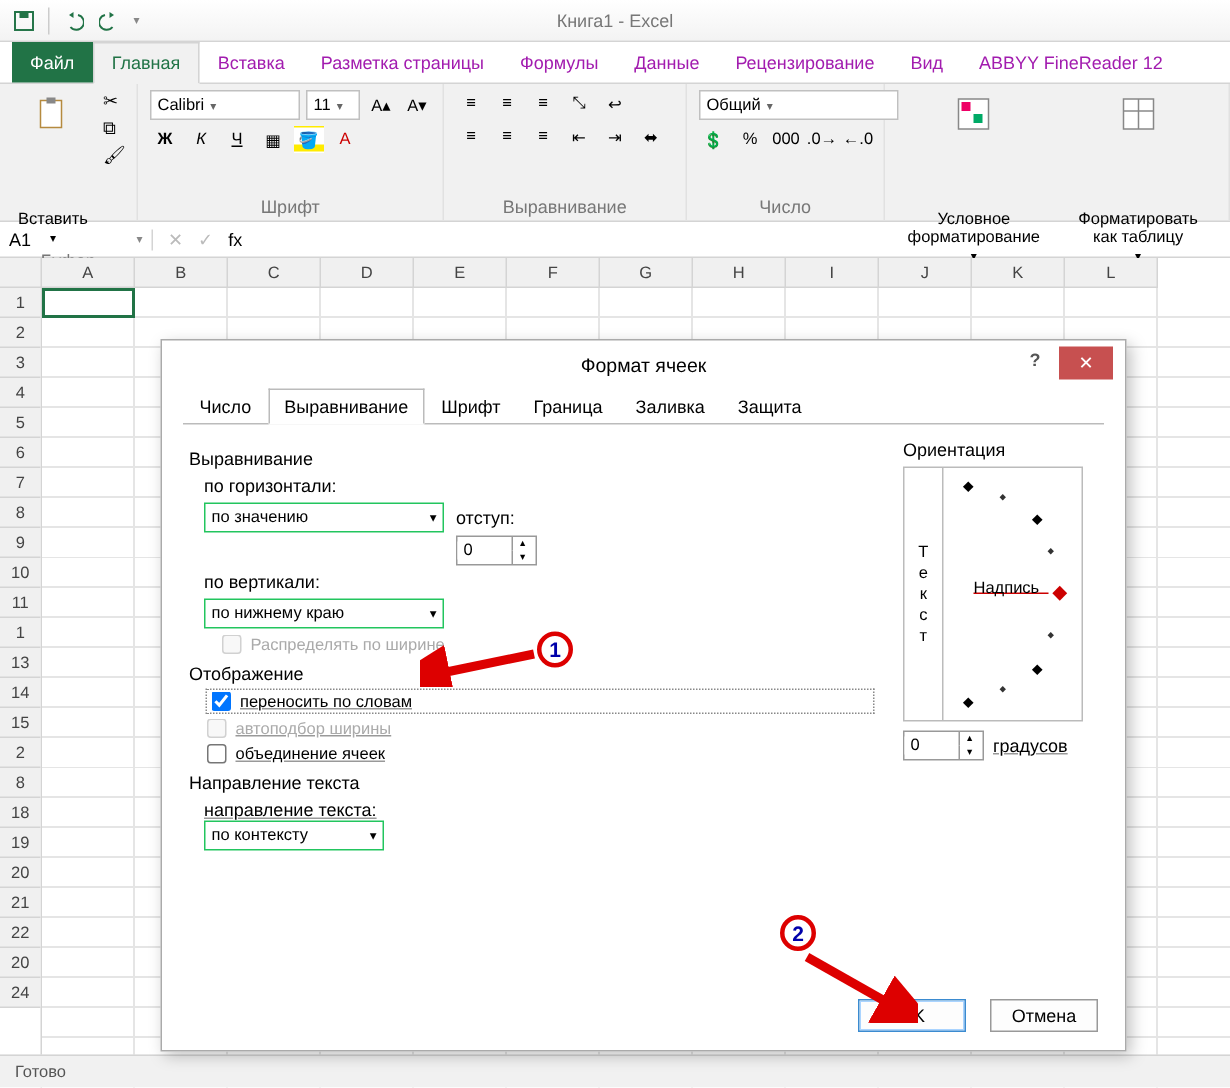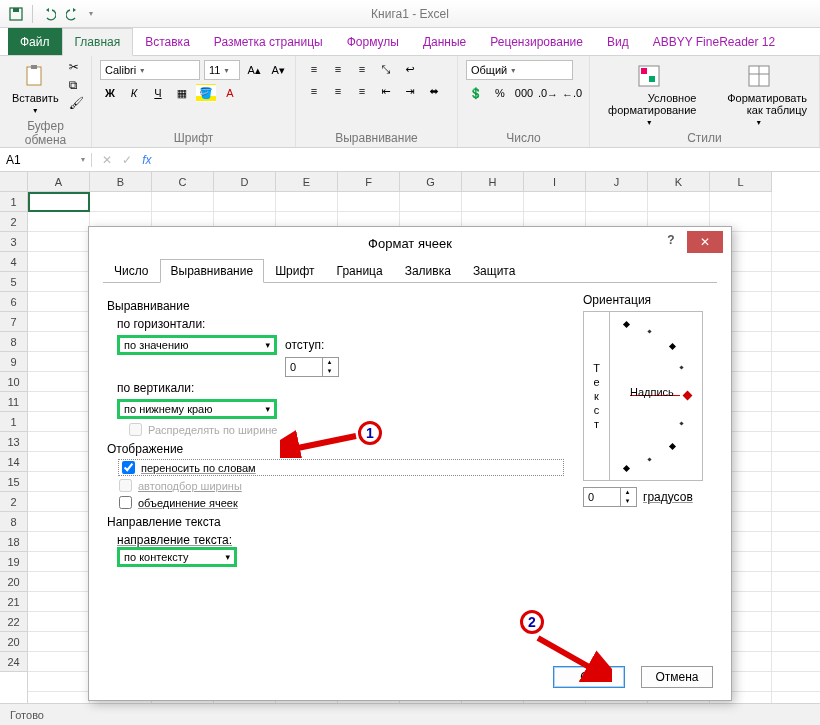--- a/index.html
+++ b/index.html
@@ -18,64 +18,64 @@
 .ribbon-tabs .tab.file { background: #217346; color: #fff; }
 .ribbon-tabs .tab.active { border: 1px solid #d4d4d4; border-bottom: 1px solid #f1f1f1; background: #f1f1f1; color: #217346; margin-bottom: -1px; }
 
 
 .ribbon { height: 92px; background: #f1f1f1; border-bottom: 1px solid #d4d4d4; display: flex; }
 .rgroup { border-right: 1px solid #e1e1e1; padding: 4px 8px 2px; display: flex; flex-direction: column; justify-content: space-between; }
 .rgroup .label { text-align: center; color: #777; font-size: 12px; padding-top: 2px; }
 .rgroup .body { flex: 1; display: flex; align-items: flex-start; gap: 6px; }
 .big-btn { display: flex; flex-direction: column; align-items: center; gap: 2px; padding: 2px 4px; cursor: pointer; }
 .big-btn .icon-box { width: 28px; height: 28px; display: flex; align-items: center; justify-content: center; }
-.big-btn .lbl { font-size: 11px; text-align: right; line-height: 1.1; }
+.big-btn .lbl { font-size: 11px; text-align: center; line-height: 1.1; margin-top: 48px; }
 .mini-col { display: flex; flex-direction: column; gap: 4px; }
 .mini-row { display: flex; gap: 4px; align-items: center; }
 .mini-btn { width: 20px; height: 18px; border: 1px solid transparent; display: flex; align-items: center; justify-content: center; font-size: 11px; cursor: pointer; }
 .combo { height: 20px; border: 1px solid #c0c0c0; background: #fff; display: flex; align-items: center; padding: 0 4px; font-size: 11px; }
 .combo .dd { margin-left: 4px; font-size: 8px; color: #666; }
 
 
 .fx-bar { height: 24px; display: flex; align-items: center; border-bottom: 1px solid #d4d4d4; background: #fff; }
-.name-box { width: 92px; border-right: 1px solid #d4d4d4; padding: 0 6px; display:flex; align-items:center; justify-content:space-between;}
+.name-box { width: 102px; border-right: 1px solid #d4d4d4; padding: 0 6px; display:flex; align-items:center; justify-content:space-between;}
 .fx-controls { display: flex; gap: 10px; padding: 0 10px; color: #bbb; }
-.fx-label { font-style: italic; color: #3b82f6; }
+.fx-label { color: #000000; }
 
 
 .grid-wrap { display:flex; height: 540px; }
 .rowheads { width: 28px; border-right:1px solid #d4d4d4; }
 .rowheads div, .colheads div { background:#f0f0f0; border-bottom:1px solid #d4d4d4; text-align:center; font-size:11px; color:#444; }
 .rowheads div { height:20px; line-height:20px; }
 .colheads { height:20px; display:flex; }
 .colheads div { width:62px; border-right:1px solid #d4d4d4; line-height:20px; }
 .colheads .corner{width:28px;}
 .cells { position:relative; flex:1; background:
   repeating-linear-gradient(to right, transparent 0, transparent 61px, #e5e5e5 61px, #e5e5e5 62px),
   repeating-linear-gradient(to bottom, transparent 0, transparent 19px, #e5e5e5 19px, #e5e5e5 20px),
   #fff;
 }
 .sel-cell { position:absolute; left:0; top:0; width:62px; height:20px; border:2px solid #217346; }
 
 .status { position:absolute; bottom:0; left:0; right:0; height:22px; background:#f1f1f1; border-top:1px solid #d4d4d4; padding:0 10px; display:flex; align-items:center; color:#555; font-size:11px;}
 
 
-.dialog { position:absolute; left:88px; top:226px; width:644px; height:475px; background:#fff; border:1px solid #aaa; box-shadow:3px 3px 10px rgba(0,0,0,0.25); }
+.dialog { position:absolute; left:107px; top:226px; width:644px; height:475px; background:#fff; border:1px solid #aaa; box-shadow:3px 3px 10px rgba(0,0,0,0.25); }
 .dlg-title { height:32px; display:flex; align-items:center; justify-content:center; position:relative; }
 .dlg-title span { font-size:13px; }
 .dlg-title .help { position:absolute; right:48px; top:6px; width:24px; text-align:center; font-weight:bold; color:#555; cursor:pointer;}
 .dlg-title .close { position:absolute; right:8px; top:4px; width:36px; height:22px; background:#c75050; color:#fff; display:flex; align-items:center; justify-content:center; cursor:pointer;}
 .dlg-tabs { display:flex; margin:0 14px; border-bottom:1px solid #bbb; }
 .dlg-tabs .dtab { padding:4px 10px; border:1px solid transparent; border-bottom:none; cursor:pointer; font-size:12px; }
 .dlg-tabs .dtab.active { border:1px solid #bbb; border-bottom:1px solid #fff; margin-bottom:-1px; background:#fff; }
 .dlg-body { padding:10px 18px; display:flex; gap:20px; }
 .col-left { flex:1; }
 .groupbox .gtitle { font-size:12px; margin:6px 0 4px; }
 .field-row { display:flex; align-items:center; gap:8px; margin:4px 0; }
-.sel { height:20px; border:3px solid #22c55e; background:#fff; display:flex; align-items:center; justify-content:space-between; padding:0 4px; font-size:11px; width:160px;}
+.sel { height:20px; border:1px solid #22c55e; background:#fff; display:flex; align-items:center; justify-content:space-between; padding:0 4px; font-size:11px; width:160px;}
 .sel .dd { font-size:9px; }
 .spin { height:20px; width:54px; border:1px solid #999; display:flex; align-items:center; }
 .spin input { width:36px; border:none; text-align:left; padding-left:4px; font-size:11px; }
 .spin .ar { width:14px; display:flex; flex-direction:column; }
 .spin .ar span{height:9px; font-size:7px; text-align:center; border-left:1px solid #999;}
 .chk { display:flex; align-items:center; gap:6px; margin:4px 0 4px 12px; font-size:11px; }
 .chk input { width:13px; height:13px; }
 .chk.disabled { color:#aaa; }
 .underline { text-decoration: underline; text-decoration-color:#999; }
 
@@ -203,21 +203,21 @@
         <span class="mini-btn">⇤</span>
         <span class="mini-btn">⇥</span>
         <span class="mini-btn">⬌</span>
       </div>
     </div>
     <div class="label">Выравнивание</div>
   </div>
 
   <div class="rgroup" style="width:132px">
     <div class="body" style="flex-direction:column;gap:4px">
-      <div class="combo" style="width:107px">
+      <div class="combo" style="width:133px">
           <span>Общий</span>
           <span class="dd">▾</span>
         </div>
       <div class="mini-row">
         <span class="mini-btn">💲</span>
         <span class="mini-btn">%</span>
         <span class="mini-btn">000</span>
         <span class="mini-btn">.0→</span>
         <span class="mini-btn">←.0</span>
       </div>

